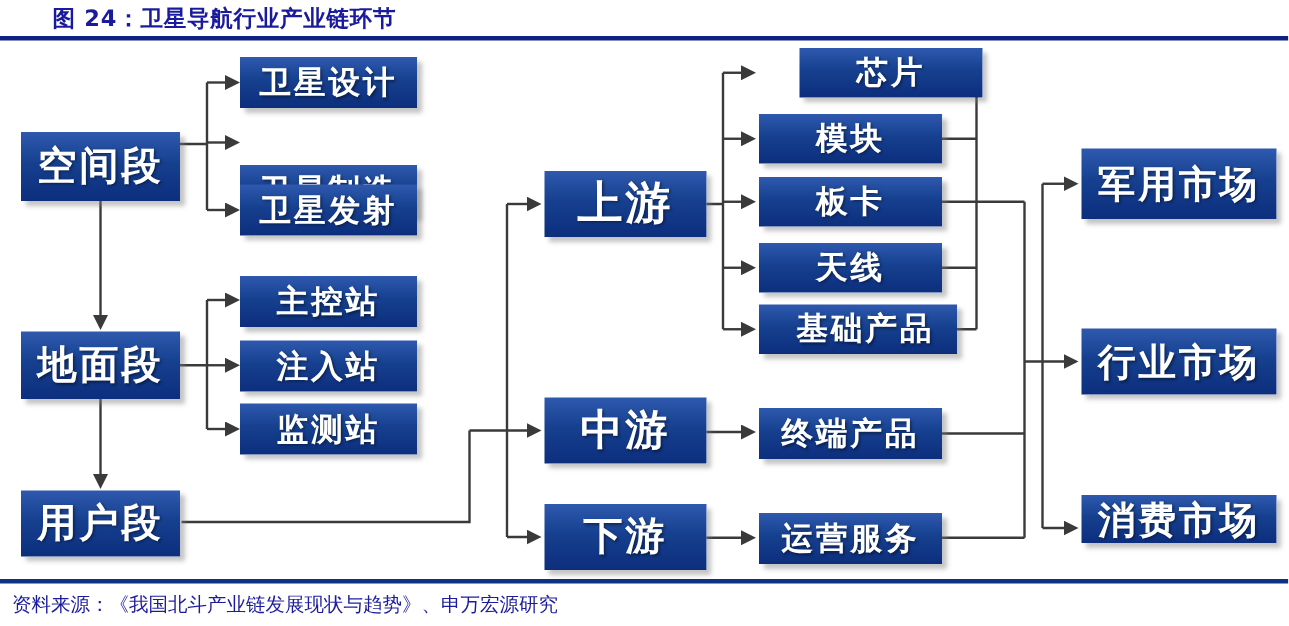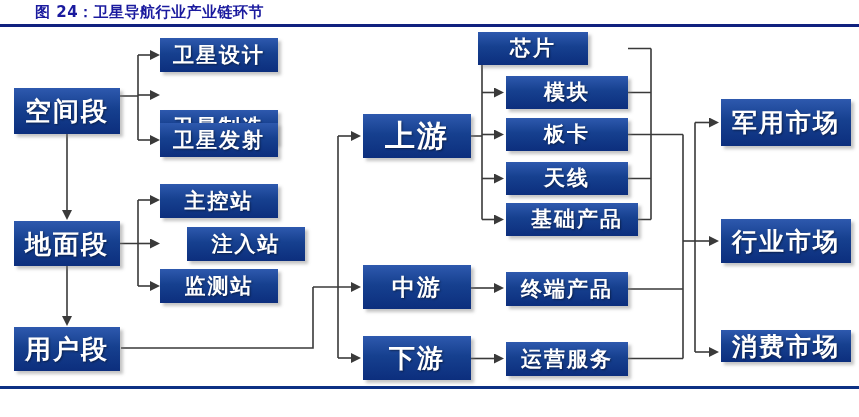--- a/index.html
+++ b/index.html
@@ -68,33 +68,34 @@
         <path marker-end="url(#arr)" d="M695 352 H710"></path>
       </g>
     </svg>
     <div id="nodes">
         <div class="node" style="left: 14px; top: 88px; width: 106px; height: 46px; font-size: 26px;">空间段</div>
         <div class="node" style="left: 160px; top: 38px; width: 118px; height: 34px; font-size: 21px;">卫星设计</div>
         <div class="node" style="left: 160px; top: 78px; width: 118px; height: 34px; font-size: 21px; margin-top: 32px;">卫星制造</div>
         <div class="node" style="left: 160px; top: 123px; width: 118px; height: 34px; font-size: 21px;">卫星发射</div>
         <div class="node" style="left: 14px; top: 221px; width: 106px; height: 45px; font-size: 26px;">地面段</div>
         <div class="node" style="left: 160px; top: 184px; width: 118px; height: 34px; font-size: 21px;">主控站</div>
-        <div class="node" style="left: 160px; top: 227px; width: 118px; height: 34px; font-size: 21px; margin-left: 27px;">注入站</div>
+        <div class="node" style="left: 160px; top: 227px; width: 118px; height: 34px; font-size: 21px;">注入站</div>
         <div class="node" style="left: 160px; top: 269px; width: 118px; height: 34px; font-size: 21px; text-align: center;">监测站</div>
         <div class="node" style="left: 14px; top: 327px; width: 106px; height: 44px; font-size: 26px;">用户段</div>
         <div class="node" style="left: 363px; top: 114px; width: 108px; height: 44px; font-size: 30px;">上游</div>
-        <div class="node" style="left: 363px; top: 265px; width: 108px; height: 44px; font-size: 23px;">中游</div>
+        <div class="node" style="left: 363px; top: 265px; width: 108px; height: 44px; font-size: 28px;">中游</div>
         <div class="node" style="left: 363px; top: 336px; width: 108px; height: 44px; font-size: 26px;">下游</div>
-        <div class="node" style="left: 478px; top: 32px; width: 110px; height: 33px; font-size: 21px;">芯片</div>
+        <div class="node" style="left: 533px; top: 32px; width: 122px; height: 33px; font-size: 21px;">芯片</div>
         <div class="node" style="left: 506px; top: 76px; width: 122px; height: 33px; font-size: 21px;">模块</div>
         <div class="node" style="left: 506px; top: 118px; width: 122px; height: 33px; font-size: 21px;">板卡</div>
         <div class="node" style="left: 506px; top: 162px; width: 122px; height: 33px; font-size: 21px;">天线</div>
         <div class="node" style="left: 506px; top: 203px; width: 122px; height: 33px; font-size: 21px; padding-left: 10px;">基础产品</div>
         <div class="node" style="left: 506px; top: 272px; width: 122px; height: 34px; font-size: 21px;">终端产品</div>
         <div class="node" style="left: 506px; top: 342px; width: 122px; height: 34px; font-size: 21px;">运营服务</div>
         <div class="node" style="left: 721px; top: 99px; width: 130px; height: 47px; font-size: 25px;">军用市场</div>
         <div class="node" style="left: 721px; top: 219px; width: 130px; height: 44px; font-size: 25px;">行业市场</div>
         <div class="node" style="left: 721px; top: 330px; width: 130px; height: 32px; font-size: 25px;">消费市场</div>
       </div>
   </div>
 
   <div class="rule rule-bottom"></div>
+  <div class="source-note">资料来源：《我国北斗产业链发展现状与趋势》、申万宏源研究</div>
 </div>
 
 </body></html>

